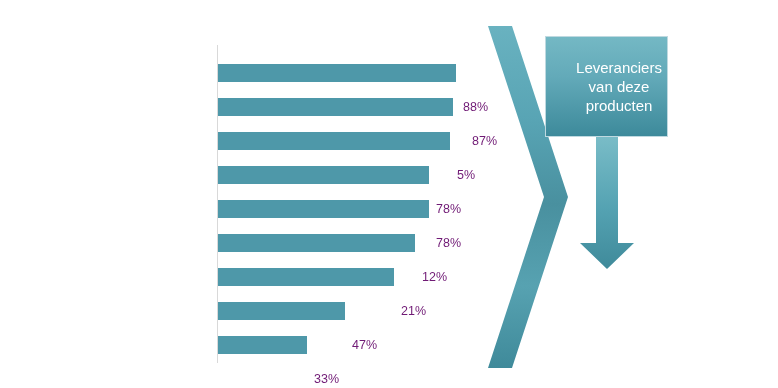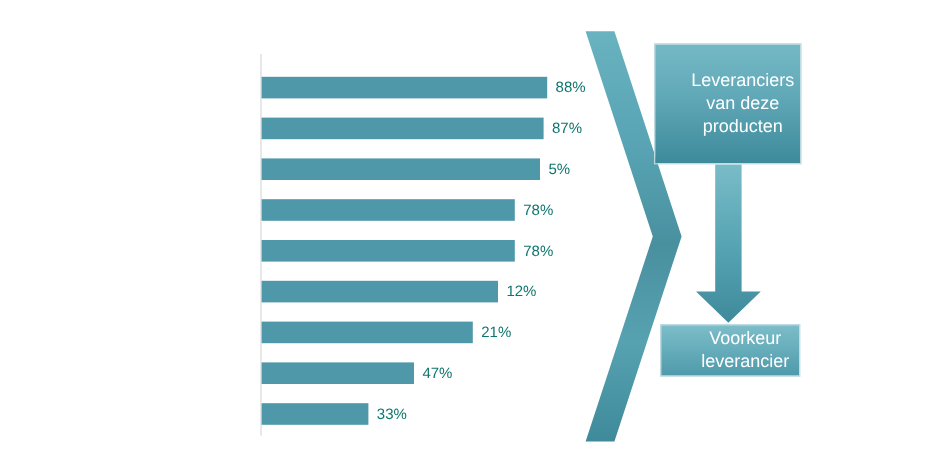--- a/index.html
+++ b/index.html
@@ -6,21 +6,21 @@
   body{width:778px;height:388px;position:relative;overflow:hidden;
        font-family:"Liberation Sans","DejaVu Sans",sans-serif;}
 
   #canvas{position:absolute;left:0;top:0;width:778px;height:388px;background:#fff;}
 
   
   .chart{position:absolute;left:0;top:0;width:500px;height:388px;}
   .axis-line{position:absolute;left:217px;top:45px;width:1px;height:318px;background:#d9d9d9;}
   .row{position:absolute;left:0;height:18px;}
   .bar{position:absolute;left:218px;height:18px;background:#4e98a9;}
-  .val-label{position:absolute;font-size:12.5px;color:#0f766e;line-height:18px;white-space:nowrap;}
+  .val-label{position:absolute;font-size:12.5px;color:#701a75;line-height:18px;white-space:nowrap;margin-top:34px;}
 
   
   .diagram{position:absolute;left:0;top:0;width:778px;height:388px;pointer-events:none;}
   .diagram svg{display:block;}
 
   .box{position:absolute;box-sizing:border-box;border:1px solid #bfd9e0;
        display:flex;align-items:center;justify-content:center;text-align:center;
        color:#ffffff;font-size:15px;line-height:19px;padding-left:25px;}
   .box-top{left:545px;top:36px;width:123px;height:101px;
            background:linear-gradient(to bottom,#74b8c4 0%,#63aab9 40%,#3d8a9b 100%);}
@@ -34,21 +34,21 @@
 
   <div class="chart">
     <div class="axis-line"></div>
     <div id="bars">
         <div class="row" style="top: 64px;">
           <div class="bar" style="width: 238px; background: rgb(78, 152, 169);"></div>
           <div class="val-label" style="left: 463px;">88%</div>
         </div>
         <div class="row" style="top: 98px;">
           <div class="bar" style="width: 235px; background: rgb(78, 152, 169);"></div>
-          <div class="val-label" style="left: 460px; text-align: right;">87%</div>
+          <div class="val-label" style="left: 472px; text-align: right;">87%</div>
         </div>
         <div class="row" style="top: 132px;">
           <div class="bar" style="width: 232px; background: rgb(78, 152, 169);"></div>
           <div class="val-label" style="left: 457px;">5%</div>
         </div>
         <div class="row" style="top: 166px;">
           <div class="bar" style="width: 211px; background: rgb(78, 152, 169);"></div>
           <div class="val-label" style="left: 436px;">78%</div>
         </div>
         <div class="row" style="top: 200px;">
@@ -93,18 +93,15 @@
 
       <path d="M 488,26 L 512,26 L 568,197 L 512,368 L 488,368 L 544,197 Z" fill="url(#chevGrad)"></path>
 
       <path d="M 596,137 L 618,137 L 618,243 L 634,243 L 607,269 L 580,243 L 596,243 Z" fill="url(#arrGrad)"></path>
     </svg>
 
     <div class="box box-top">
       <span>Leveranciers van deze producten</span>
     </div>
 
-    <div class="box box-bottom">
-      <span>Voorkeur leverancier</span>
-    </div>
   </div>
 
 </div>
 
 </body></html>

